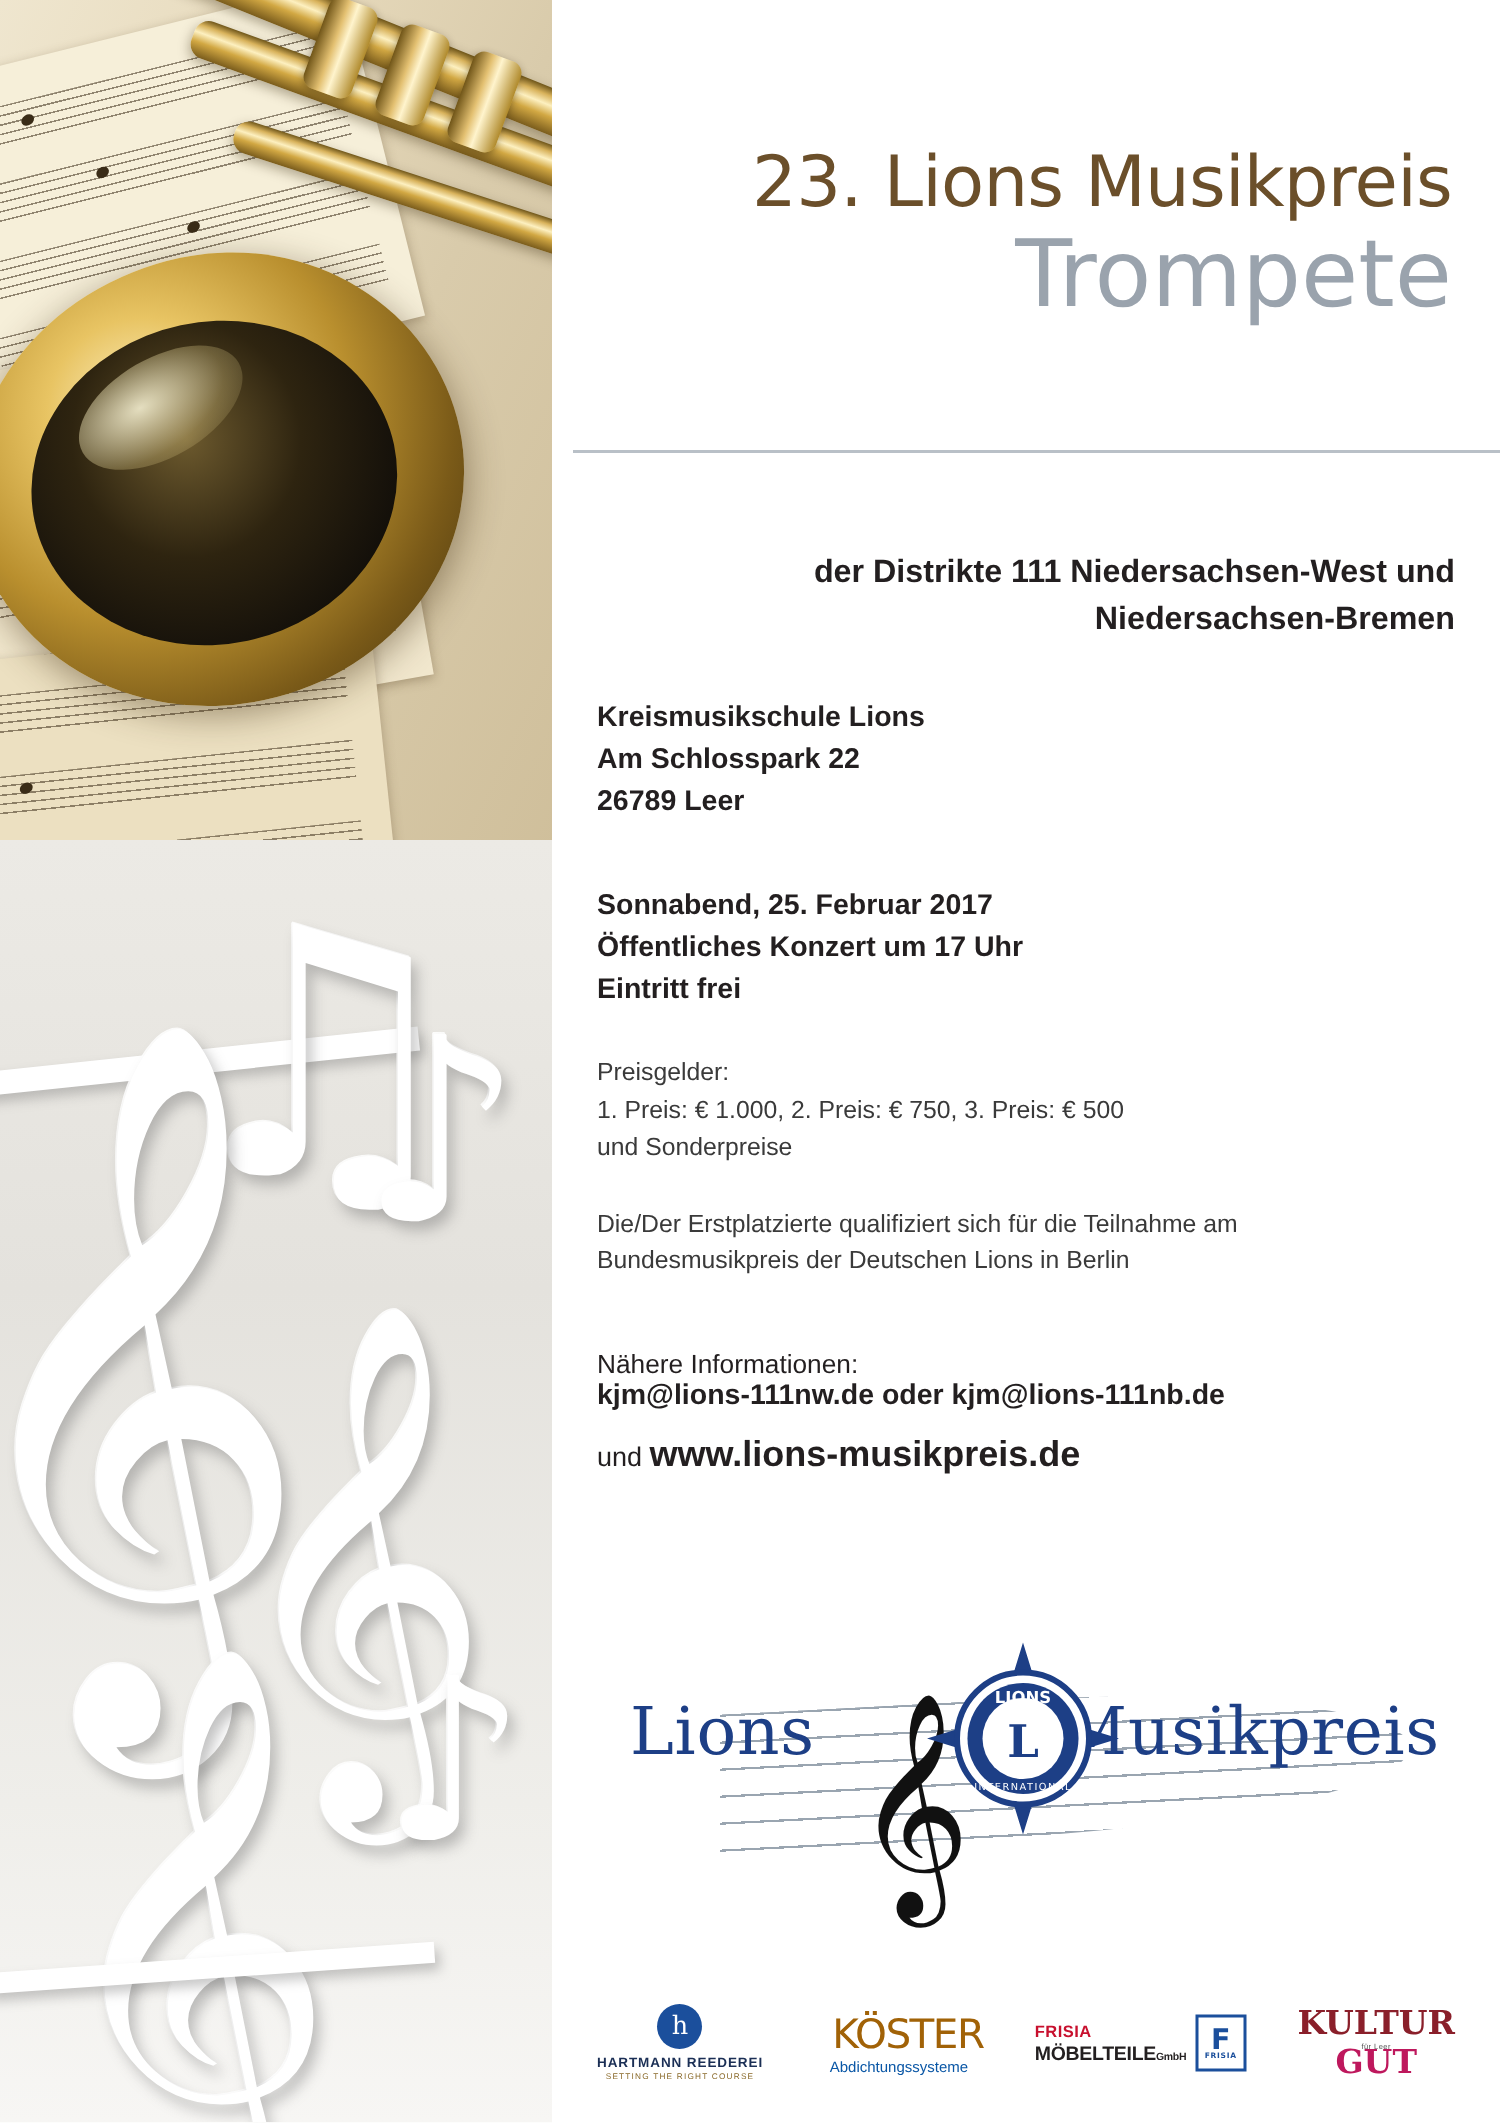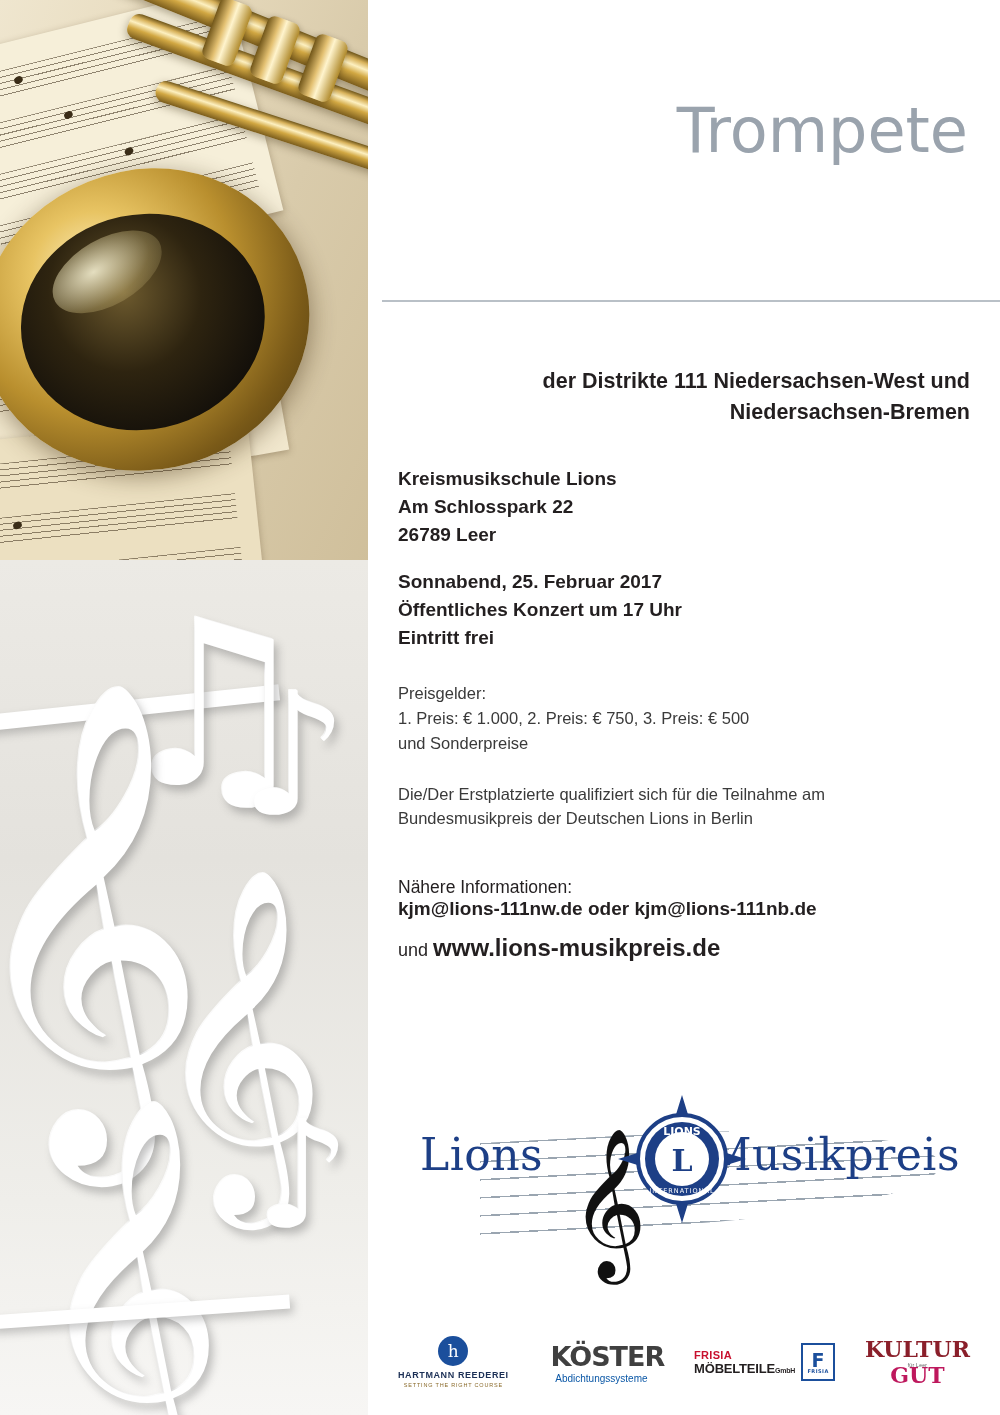--- a/index.html
+++ b/index.html
@@ -190,21 +190,21 @@
     line-height: 1.42;
     text-align: right;
   }
   .venue {
     margin-top: 38px;
     font-size: 19px;
     font-weight: bold;
     line-height: 1.46;
   }
   .datetime {
-    margin-top: 20px;
+    margin-top: 42px;
     font-size: 19px;
     font-weight: bold;
     line-height: 1.46;
   }
   .prizes {
     margin-top: 30px;
     font-size: 16.5px;
     font-weight: normal;
     line-height: 1.5;
     color: #3a3a3a;
@@ -293,21 +293,21 @@
   .sponsor { text-align: center; }
   .sp-hartmann .mark {
     width: 30px; height: 30px; border-radius: 50%;
     background: #1b4f9c; margin: 0 auto 4px;
     color: #fff; font-size: 17px; line-height: 30px;
     font-family: "DejaVu Serif", serif;
   }
   .sp-hartmann .n1 { font-size: 9px; letter-spacing: .6px; color:#1b2f55; font-weight:bold; }
   .sp-hartmann .n2 { font-size: 5.5px; letter-spacing: .8px; color:#8a6a2a; margin-top:2px; }
   .sp-koester .n1 {
-    font-size: 27px; font-weight: bold; color:#404040;
+    font-size: 27px; font-weight: normal; color:#a16207;
     font-family:"DejaVu Sans", sans-serif; letter-spacing:-1px;margin-left:12px;
   }
   .sp-koester .n2 { font-size: 10px; color:#0a57a6; margin-top:1px; }
   .sp-frisia { display:flex; align-items:center; gap:6px; }
   .sp-frisia .txt { text-align:left; }
   .sp-frisia .n1 { font-size: 11px; font-weight:bold; color:#c8102e; letter-spacing:.3px; }
   .sp-frisia .n2 { font-size: 13px; font-weight:bold; color:#231f20; letter-spacing:-.2px; }
   .sp-frisia .n2 small { font-size: 7px; }
   .sp-frisia .box {
     width: 30px; height: 34px; border: 2px solid #1b4f9c;
@@ -382,20 +382,21 @@
       <div class="pc clef2">𝄞</div>
       <div class="pc clef3">𝄞</div>
       <div class="pc note3">♪</div>
       <div class="barline b2"></div>
     </div>
   </div>
 
   <div class="right-col">
 
     <div class="title-block">
+      <div class="title-main">23. Lions Musikpreis</div>
       <div class="title-sub">Trompete</div>
     </div>
     <div class="rule"></div>
 
     <div class="body-block">
 
       <div class="district">
         <div>der Distrikte 111 Niedersachsen-West und</div>
         <div>Niedersachsen-Bremen</div>
       </div>

